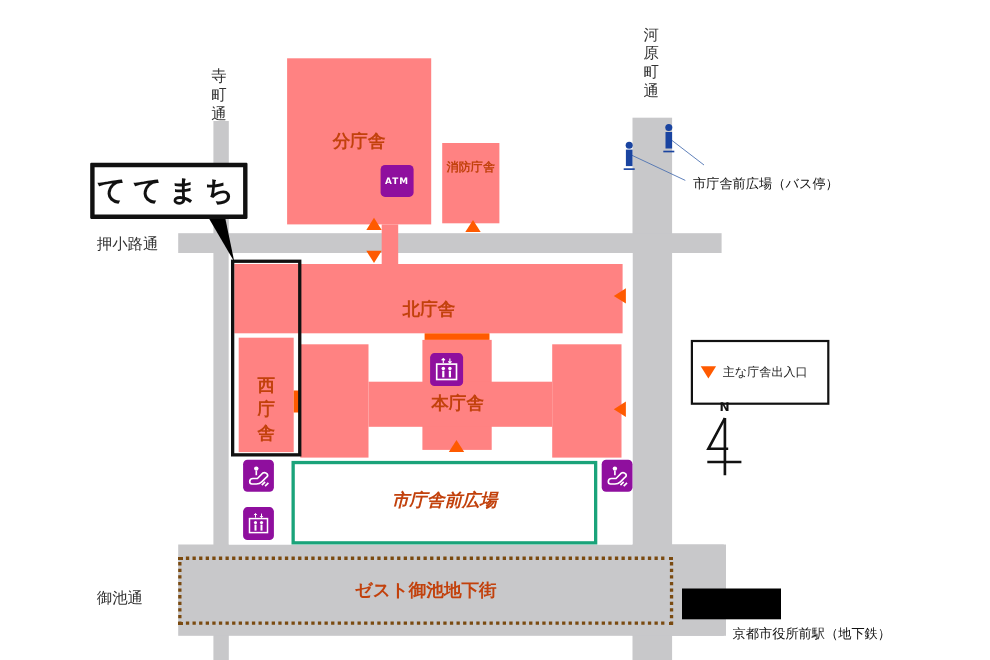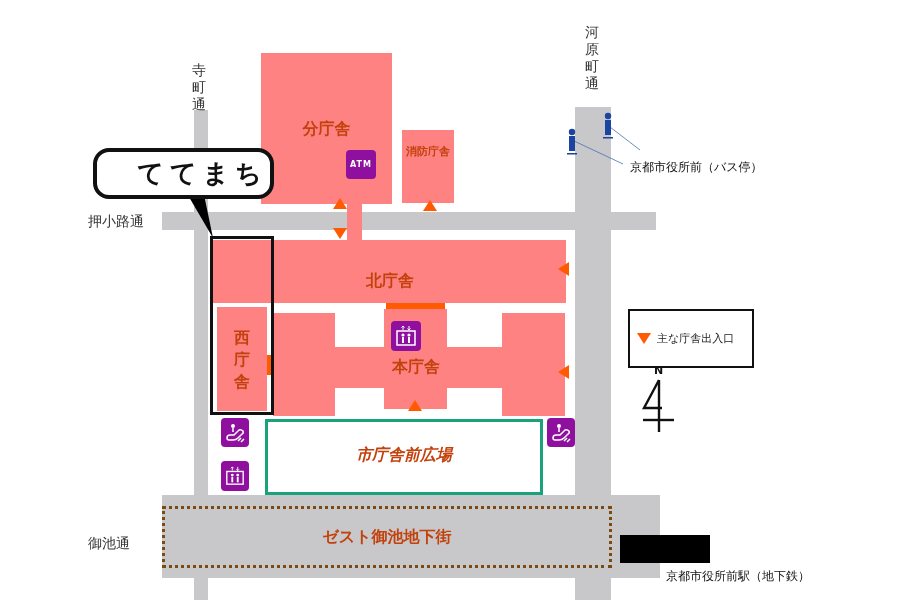--- a/index.html
+++ b/index.html
@@ -46,21 +46,21 @@
 <div class="abs tri-up" style="left:333px;top:198px;"></div>
 <div class="abs tri-down" style="left:333px;top:228px;"></div>
 
 <div class="abs bldg" style="left:213px;top:240px;width:353px;height:63px;"></div>
 <div class="abs lbl" style="left:300px;top:271px;width:180px;font-size:16px;">北庁舎</div>
 <div class="abs tri-left" style="left:558px;top:262px;"></div>
 <div class="abs" style="left:386px;top:303px;width:59px;height:6px;background:#ff5a00;"></div>
 
 <div class="abs bldg" style="left:217px;top:307px;width:50px;height:104px;"></div>
 <div class="abs lbl" style="left:224px;top:327px;width:36px;font-size:16px;line-height:22px;">
-  <span style="display:block;width:18px;margin:0 auto;word-break:break-all;">西庁舎</span>
+  <span style="display:block;width:18px;margin:12px auto;word-break:break-all;">西庁舎</span>
 </div>
 <div class="abs" style="left:267px;top:355px;width:5px;height:20px;background:#ff5a00;"></div>
 
 <div class="abs bldg" style="left:273px;top:313px;width:62px;height:103px;"></div>
 <div class="abs bldg" style="left:384px;top:309px;width:63px;height:100px;"></div>
 <div class="abs bldg" style="left:502px;top:313px;width:63px;height:103px;"></div>
 <div class="abs bldg" style="left:335px;top:347px;width:167px;height:41px;"></div>
 <div class="abs lbl" style="left:366px;top:357px;width:100px;font-size:16px;">本庁舎</div>
 <div class="abs icon-box" style="left:391px;top:321px;width:30px;height:30px;">
   <svg width="22" height="22" viewBox="0 0 22 22">
@@ -73,21 +73,21 @@
   </svg>
 </div>
 <div class="abs tri-up" style="left:408px;top:400px;"></div>
 <div class="abs tri-left" style="left:558px;top:365px;"></div>
 
 <div class="abs" style="left:210px;top:236px;width:58px;height:173px;border:3px solid #111;"></div>
 
 <svg class="abs" style="left:180px;top:185px;" width="40" height="55" viewBox="0 0 40 55">
   <polygon points="2,0 22,0 33,53" fill="#000"></polygon>
 </svg>
-<div class="abs" style="left:93px;top:148px;width:135px;height:43px;border:4px solid #111;border-radius:16px;background:#fff;display:flex;align-items:center;justify-content:center;padding-left:38px;">
+<div class="abs" style="left:82px;top:148px;width:135px;height:43px;border:4px solid #111;border-radius:1px;background:#fff;display:flex;align-items:center;justify-content:center;">
   <span style="font-family:'DejaVu Serif', serif;font-size:26px;font-weight:bold;letter-spacing:6px;color:#111;">ててまち</span>
 </div>
 
 <div class="abs" style="left:265px;top:419px;width:272px;height:70px;border:3px solid #1aa37a;background:#fff;"></div>
 <div class="abs lbl" style="left:265px;top:445px;width:278px;font-size:16px;font-style:italic;">市庁舎前広場</div>
 
 <div class="abs icon-box" style="left:221px;top:418px;width:28px;height:29px;">
   <svg width="22" height="22" viewBox="0 0 22 22">
     <circle cx="9" cy="4" r="2" fill="#fff"></circle>
       <path d="M9 6 L9 10" stroke="#fff" stroke-width="1.5"></path>
@@ -127,21 +127,21 @@
 <svg class="abs" style="left:566px;top:128px;" width="12" height="30" viewBox="0 0 12 30">
   <circle cx="6" cy="4" r="3.2" fill="#1a44a0"></circle>
     <rect x="3" y="8" width="6" height="15" fill="#1a44a0"></rect>
     <rect x="1" y="25" width="10" height="1.5" fill="#1a44a0"></rect>
 </svg>
 <svg class="abs" style="left:602px;top:112px;" width="12" height="30" viewBox="0 0 12 30">
   <circle cx="6" cy="4" r="3.2" fill="#1a44a0"></circle>
     <rect x="3" y="8" width="6" height="15" fill="#1a44a0"></rect>
     <rect x="1" y="25" width="10" height="1.5" fill="#1a44a0"></rect>
 </svg>
-<div class="abs" style="left:630px;top:159px;font-size:12px;color:#111;white-space:nowrap;">京都市役所前（バス停）</div>
+<div class="abs" style="left:630px;top:159px;font-size:12px;color:#111;white-space:nowrap;">市庁舎前広場（バス停）</div>
 
 <div class="abs" style="left:628px;top:261px;width:126px;height:59px;border:2px solid #111;box-sizing:border-box;display:flex;align-items:center;padding-left:7px;margin-top:48px;">
   <span class="tri-down" style="display:inline-block;margin-right:6px;"></span>
   <span style="font-size:11px;color:#222;white-space:nowrap;">主な庁舎出入口</span>
 </div>
 
 <div class="abs" style="left:654px;top:364px;font-size:11px;font-weight:bold;color:#111;">N</div>
 <svg class="abs" style="left:640px;top:378px;" width="40" height="55" viewBox="0 0 40 55">
   <path d="M19 2 L4 30 L22 30" fill="none" stroke="#111" stroke-width="2.4"></path>
   <line x1="19" y1="2" x2="19" y2="54" stroke="#111" stroke-width="2.4"></line>

